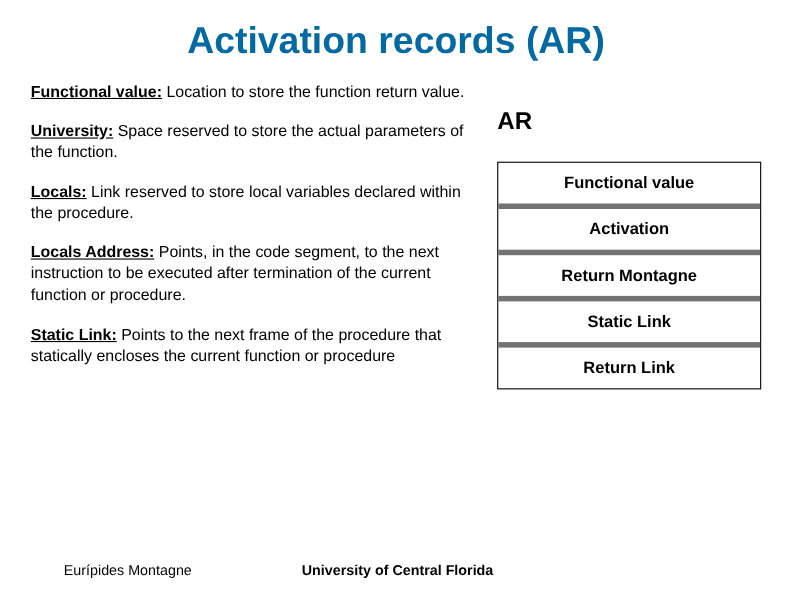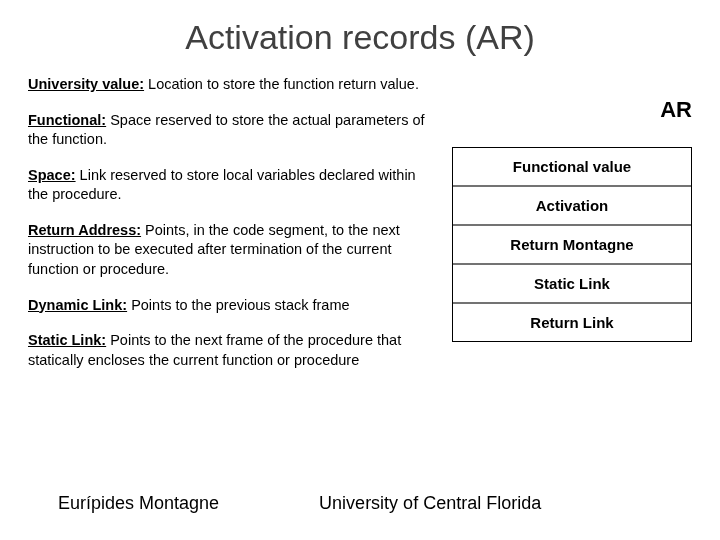--- a/index.html
+++ b/index.html
@@ -7,23 +7,23 @@
     width: 720px;
     height: 540px;
     background: #ffffff;
     font-family: Arial, Helvetica, sans-serif;
     color: #000;
     position: relative;
     padding: 18px 28px 0 28px;
   }
   .title {
     font-size: 34px;
-    font-weight: normal;
+    font-weight: bold;
     text-align: center;
-    color: #404040;
+    color: #0369a1;
     margin-bottom: 18px;
   }
   .content {
     display: flex;
     gap: 24px;
   }
   .left {
     flex: 0 0 400px;
     font-size: 14.5px;
     line-height: 1.35;
@@ -34,69 +34,66 @@
   .term {
     font-weight: bold;
     text-decoration: underline;
   }
   .def { font-weight: normal; }
   .right {
     flex: 1;
     padding-top: 22px;
   }
   .ar-label {
-    text-align: right;
+    text-align: left;
     font-weight: bold;
     font-size: 22px;
     margin-bottom: 24px;
   }
   .ar-table {
     border: 1px solid #000;
     width: 100%;
   }
   .ar-cell {
-    border-bottom: 2px solid #737373;
+    border-bottom: 5px solid #737373;
     text-align: center;
     font-weight: bold;
     font-size: 15px;
     padding: 10px 6px;
   }
   .ar-cell:last-child { border-bottom: none; }
   .footer {
     position: absolute;
-    bottom: 26px;
+    bottom: 14px;
     left: 0;
     width: 638px;
-    font-size: 18px;
+    font-size: 13px;
     display: flex;
   }
   .footer-left { padding-left: 58px; }
-  .footer-right { padding-left: 100px; }
+  .footer-right { padding-left: 100px; font-weight: bold; }
 </style>
 </head>
 <body>
 
 <div class="title">Activation records (AR)</div>
 
 <div class="content">
   <div class="left">
     <div class="entry">
-      <span class="term">University value:</span><span class="def"> Location to store the function return value.</span>
+      <span class="term">Functional value:</span><span class="def"> Location to store the function return value.</span>
     </div>
     <div class="entry">
-      <span class="term">Functional:</span><span class="def"> Space reserved  to store the actual parameters of the function.</span>
+      <span class="term">University:</span><span class="def"> Space reserved  to store the actual parameters of the function.</span>
     </div>
     <div class="entry">
-      <span class="term">Space:</span><span class="def"> Link reserved to store local variables declared  within the procedure.</span>
+      <span class="term">Locals:</span><span class="def"> Link reserved to store local variables declared  within the procedure.</span>
     </div>
     <div class="entry">
-      <span class="term">Return Address:</span><span class="def"> Points, in the code segment, to the next instruction to be executed after termination of the current function or procedure.</span>
-    </div>
-    <div class="entry">
-      <span class="term">Dynamic Link:</span><span class="def"> Points to the previous stack frame</span>
+      <span class="term">Locals Address:</span><span class="def"> Points, in the code segment, to the next instruction to be executed after termination of the current function or procedure.</span>
     </div>
     <div class="entry">
       <span class="term">Static Link:</span><span class="def"> Points to the next frame  of the procedure that statically encloses the current function or procedure</span>
     </div>
   </div>
 
   <div class="right">
     <div class="ar-label">AR</div>
     <div class="ar-table">
       <div class="ar-cell">Functional value</div>

